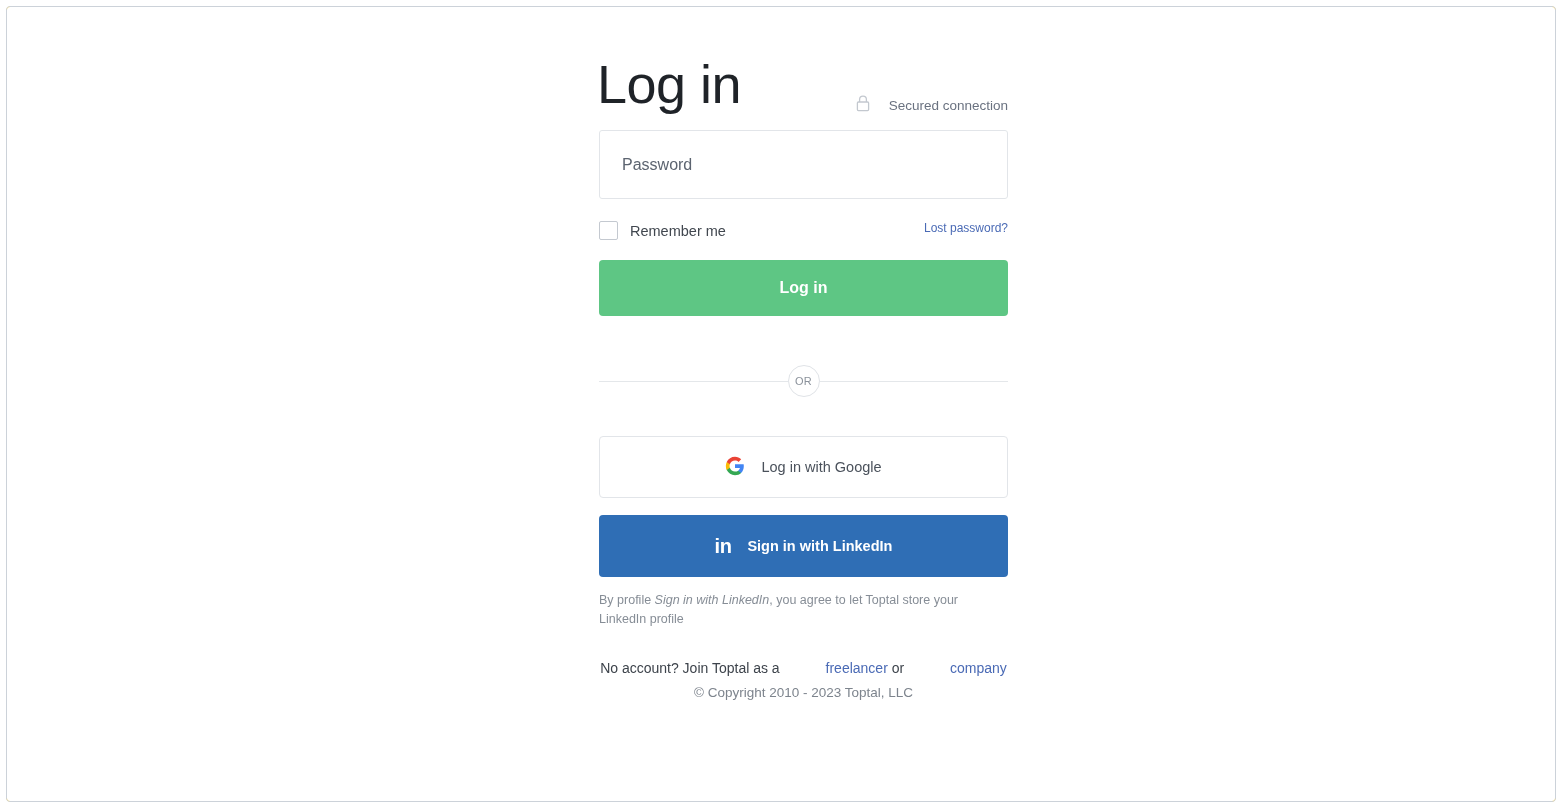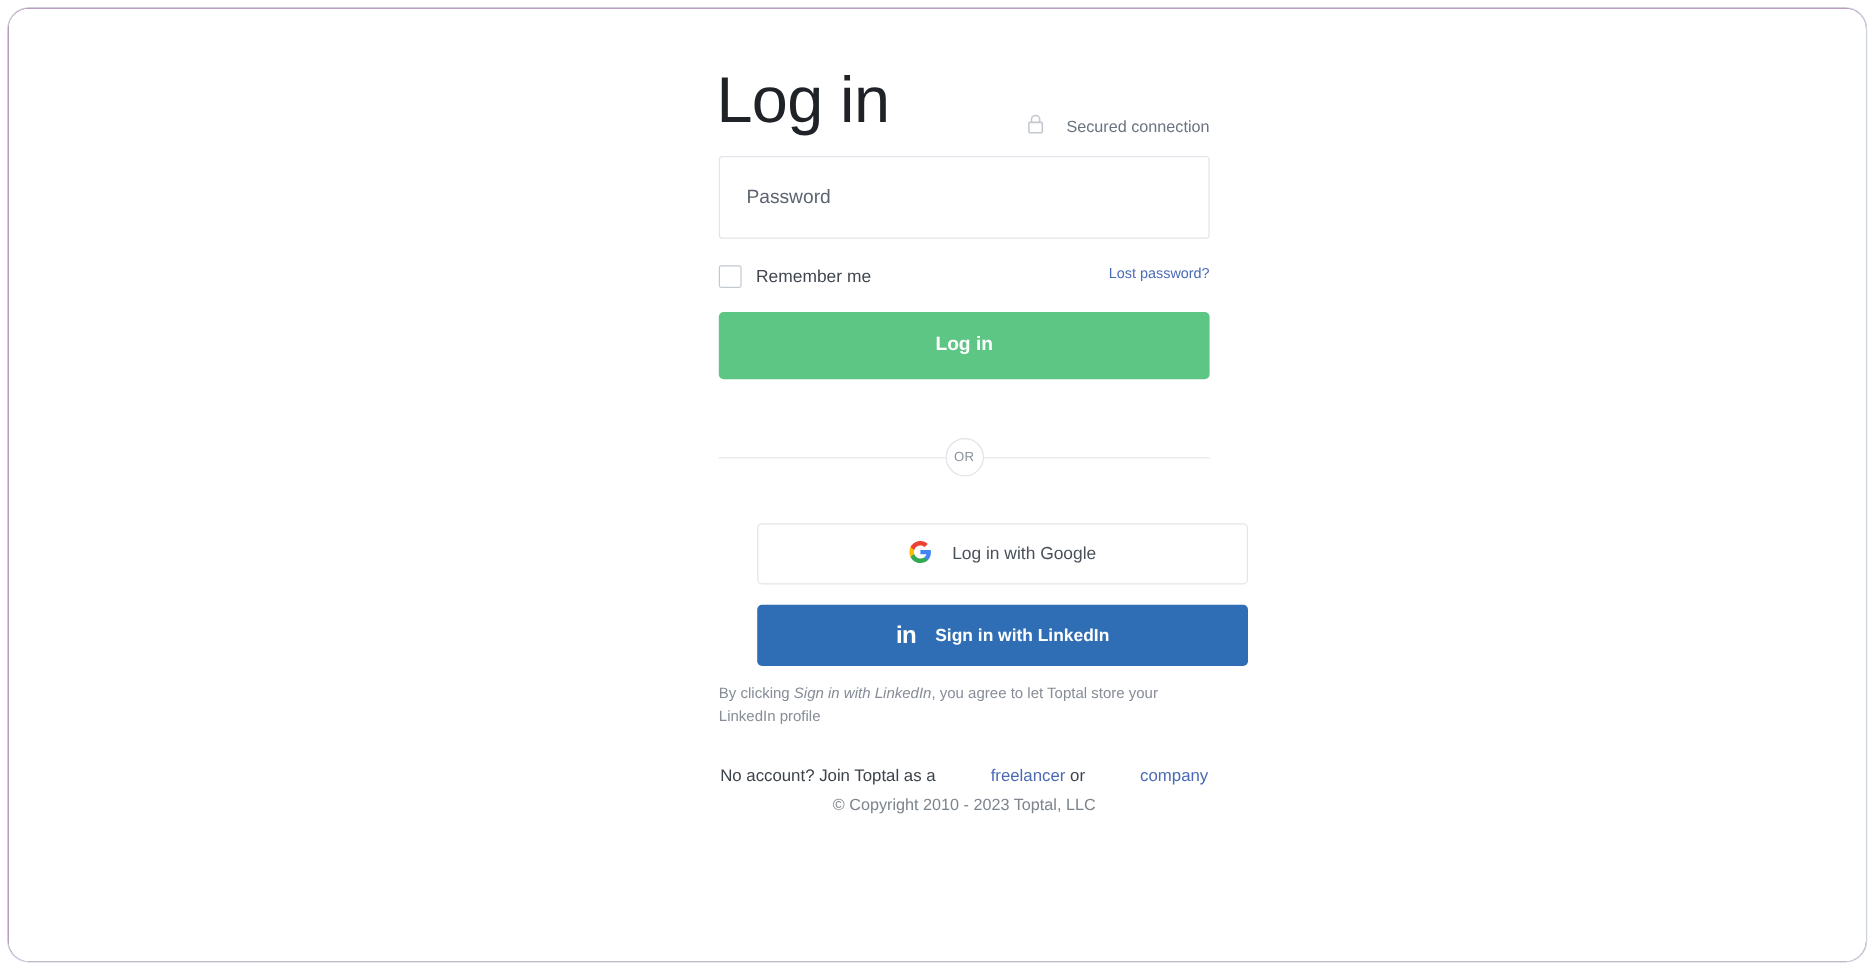--- a/index.html
+++ b/index.html
@@ -12,23 +12,23 @@
     font-family: "Liberation Sans", sans-serif;
     -webkit-font-smoothing: antialiased;
   }
 
   .viewport-frame {
     position: absolute;
     left: 6px;
     top: 6px;
     width: 1550px;
     height: 796px;
-    background: #701a75;
+    background: #eab308;
     border: 1px solid #ccd2d9;
-    border-radius: 18px;
+    border-radius: 4px;
     overflow: hidden;
   }
 
   .page-scroll {
     position: absolute;
     inset: 0;
     background: #ffffff;
   }
 
   
@@ -169,29 +169,28 @@
     justify-content: center;
     font-size: 11px;
     color: #8b929b;
     letter-spacing: 0.3px;
     flex: none;
   }
 
   
   .btn-social {
     width: 409px;
-    height: 51px;
+    height: 62px;
     border-radius: 4px;
     display: flex;
     align-items: center;
     justify-content: center;
     gap: 16px;
     cursor: pointer;
     font-family: "Liberation Sans", sans-serif;
-    margin-left: 32px;
   }
   .btn-google {
     margin-top: 39px;
     background: #ffffff;
     border: 1px solid #e2e5e9;
     color: #4a515b;
     font-size: 14.5px;
   }
   .btn-linkedin {
     margin-top: 17px;
@@ -295,21 +294,21 @@
         </span>
         <span>Log in with Google</span>
       </button>
 
       <button class="btn-social btn-linkedin">
         <span class="li-logo">in</span>
         <span>Sign in with LinkedIn</span>
       </button>
 
       <div class="disclaimer">
-        <span>By clicking </span><em>Sign in with LinkedIn</em><span>, you agree to let Toptal store your LinkedIn profile</span>
+        <span>By profile </span><em>Sign in with LinkedIn</em><span>, you agree to let Toptal store your LinkedIn profile</span>
       </div>
 
       <div class="footer">
         <div class="footer-join"><span>No account? Join Toptal as a </span><a>freelancer</a><span> or </span><a>company</a></div>
         <div class="footer-copy">© Copyright 2010 - 2023 Toptal, LLC</div>
       </div>
 
     </div>
   </div>
 </div>

